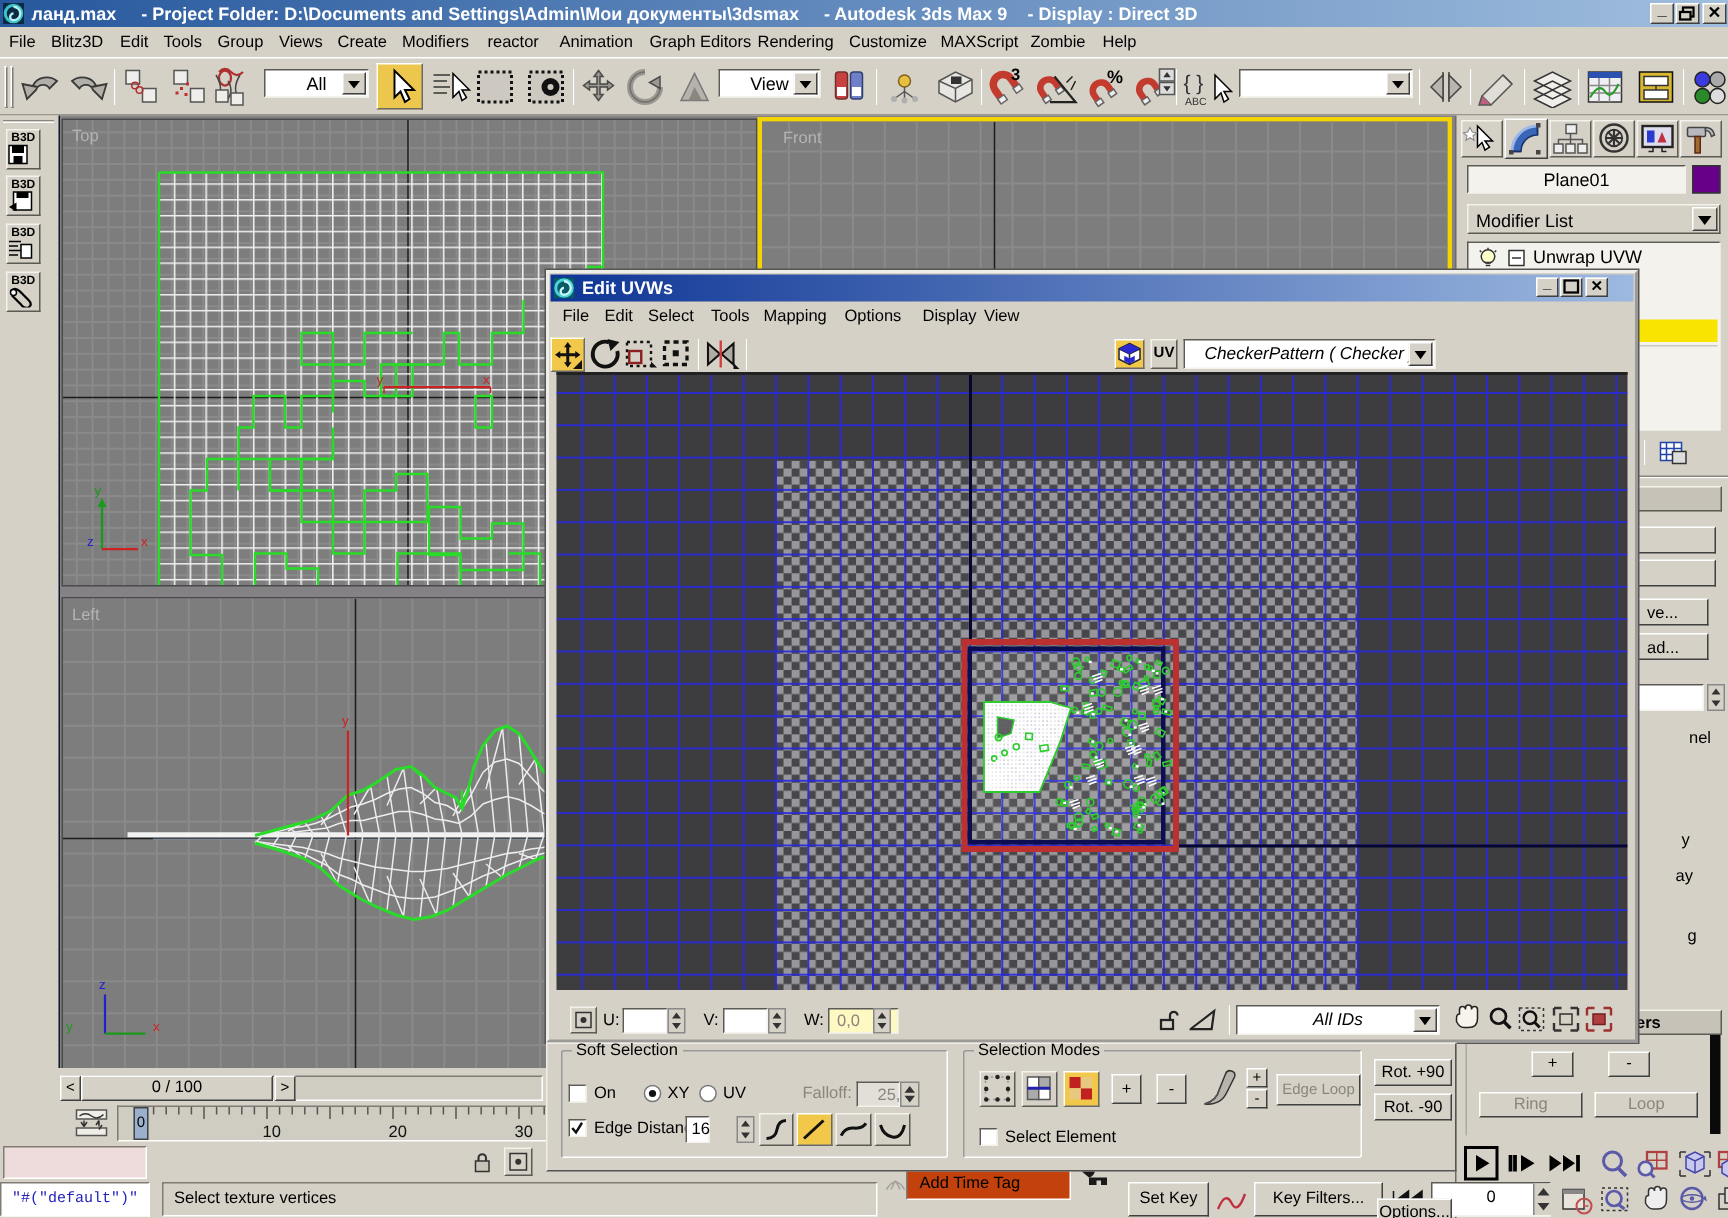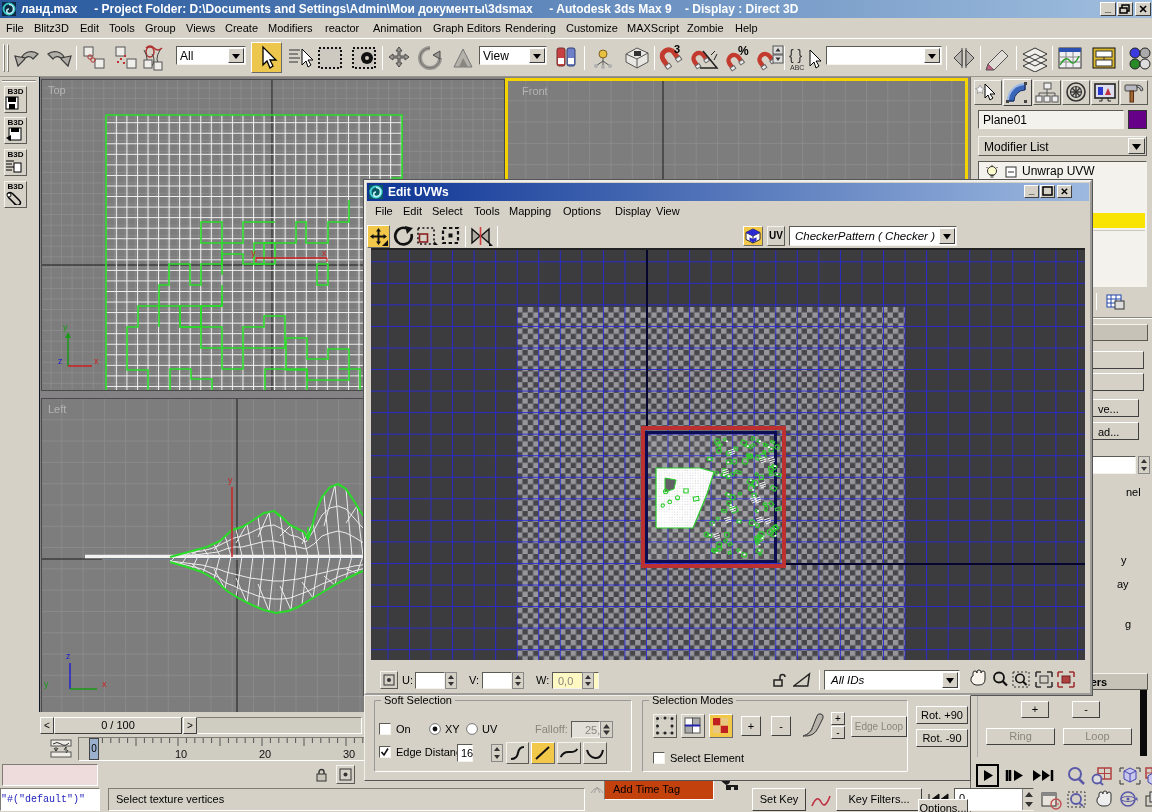--- a/index.html
+++ b/index.html
@@ -2,21 +2,21 @@
 <html><head><meta charset="utf-8">
 <style>
 *{margin:0;padding:0;box-sizing:border-box;}
 html,body{width:1152px;height:812px;overflow:hidden;}
 body{font-family:"Liberation Sans",sans-serif;font-size:11px;background:#d5d1c7;position:relative;}
 .a{position:absolute;}
 .sunk{border:1px solid;border-color:#807c74 #fff #fff #807c74;background:#d5d1c7;}
 .sunk2{border:1px solid;border-color:#5c5a54 #f4f2ec #f4f2ec #5c5a54;}
 .rais{border:1px solid;border-color:#f4f2ec #5c5a54 #5c5a54 #f4f2ec;background:#d5d1c7;text-align:right;}
 .btn{border:1px solid;border-color:#fff #404040 #404040 #fff;background:#d5d1c7;}
-.white{background:#fff;}
+.white{background:#fff;text-align:center;}
 .tx{color:#000;white-space:nowrap;}
 .vpgrid{background-color:#7d7d7d;background-image:linear-gradient(#8a8a8a 1px,transparent 1px),linear-gradient(90deg,#8a8a8a 1px,transparent 1px);}
 svg{display:block;}
 </style></head>
 <body>
 
 <div class="a" id="titlebar" style="left:0;top:0;width:1152px;height:18px;background:linear-gradient(90deg,#27589d,#a0bede);">
  <svg class="a" style="left:2px;top:2px" width="14" height="14">
       <rect width="14" height="14" fill="#0c2a42"></rect>
       <circle cx="7" cy="7" r="5.5" fill="none" stroke="#39c3c9" stroke-width="2"></circle>

